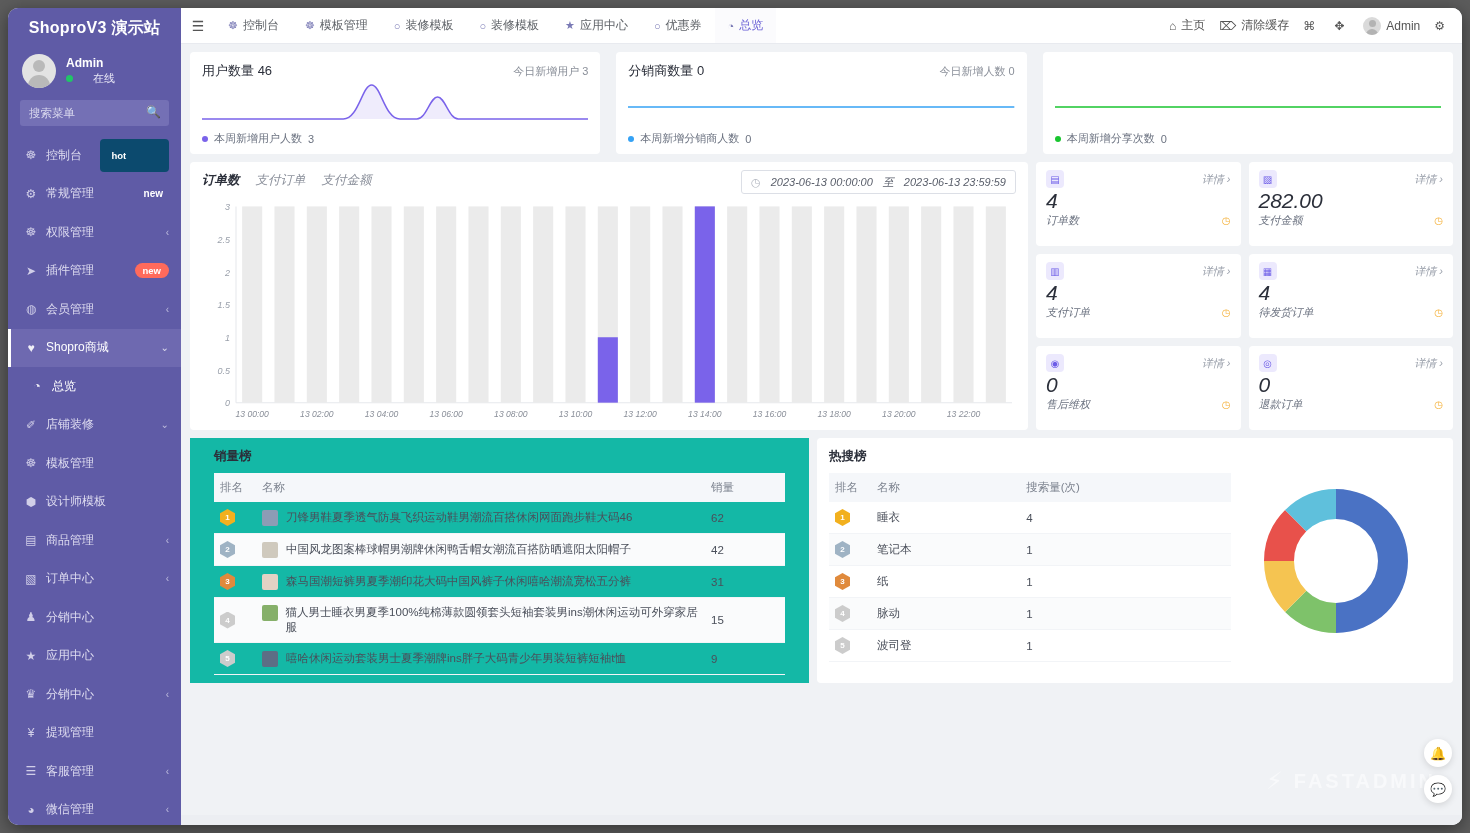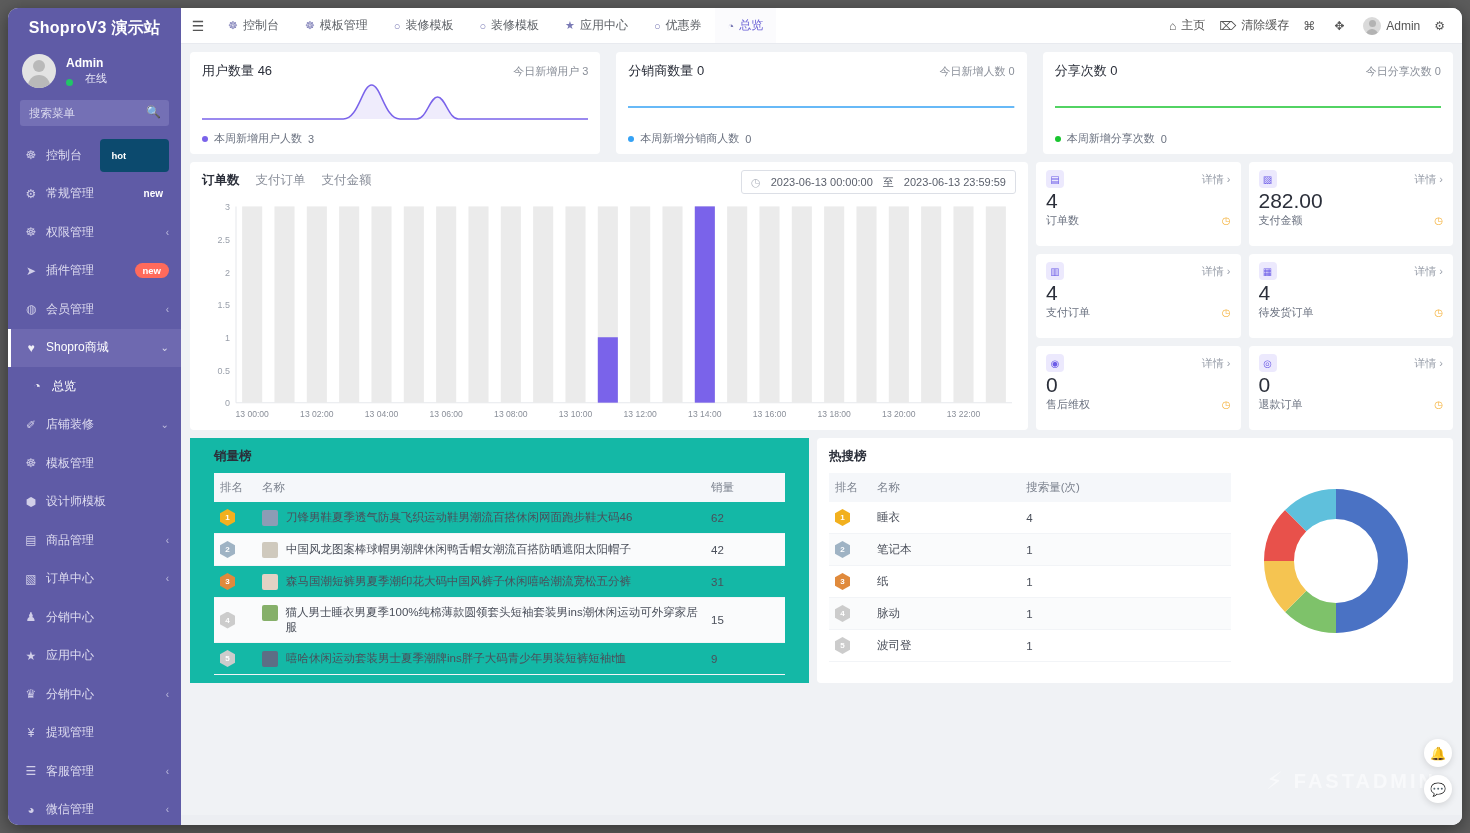--- a/index.html
+++ b/index.html
@@ -28,21 +28,21 @@
     padding-top:4px;
   }
   .profile { display:flex; align-items:center; padding:10px 0 8px 14px; gap:10px; }
   .avatar-big {
     width:34px;height:34px;border-radius:50%;background:#e3e3e3;
     position:relative; overflow:hidden; flex:0 0 34px;
   }
   .avatar-big::before{content:"";position:absolute;width:12px;height:12px;border-radius:50%;background:#b9b9b9;left:11px;top:6px;}
   .avatar-big::after{content:"";position:absolute;width:22px;height:13px;border-radius:11px 11px 0 0;background:#b9b9b9;left:6px;top:21px;}
   .profile-txt .pname{color:#fff;font-size:12px;font-weight:700;line-height:15px;}
-  .profile-txt .pstat{color:#e7e6f5;font-size:11px;line-height:15px;display:flex;align-items:flex-end;gap:12px;}
+  .profile-txt .pstat{color:#e7e6f5;font-size:11px;line-height:15px;display:flex;align-items:center;gap:20px;}
   .dot-on{width:7px;height:7px;border-radius:50%;background:#21c567;display:inline-block;}
   .search-wrap{margin:4px 12px 10px 12px;position:relative;}
   .search-wrap input{
     width:100%;height:26px;border:none;border-radius:3px;background:#7470b5;
     color:#fff;font-size:11.5px;padding:0 26px 0 9px;outline:none;
     font-family:Liberation Mono, monospace;
   }
   .search-wrap input::placeholder{color:#d9d8ee;}
   .search-wrap .sicon{position:absolute;right:8px;top:5px;color:#fff;font-size:12px;}
   .menu{list-style:none;}
@@ -92,21 +92,21 @@
   .kpi-head{display:flex;justify-content:space-between;align-items:baseline;}
   .kpi-title{font-size:13px;color:#2b2f3a;font-weight:400;}
   .kpi-title b{font-weight:400;}
   .kpi-sub{font-size:11px;color:#8a8f99;}
   .spark{flex:1;position:relative;margin-top:2px;}
   .spark svg{position:absolute;left:0;bottom:6px;width:100%;height:46px;}
   .kpi-foot{font-size:11px;color:#6b7280;display:flex;align-items:center;gap:6px;}
   .lgdot{width:6px;height:6px;border-radius:50%;display:inline-block;}
 
   
-  .row2{display:flex;gap:8px;margin-top:8px;height:268px;}
+  .row2{display:flex;gap:8px;margin-top:8px;height:268px;font-style:italic;}
   .chartcard{width:838px;flex:0 0 838px;padding:10px 12px 6px 12px;position:relative;}
   .ctabs{display:flex;gap:16px;align-items:center;}
   .ctab{font-size:12.5px;color:#8c919c;cursor:pointer;}
   .ctab.active{color:#2b2f3a;font-weight:700;}
   .daterange{
     position:absolute;right:12px;top:8px;height:24px;border:1px solid #dcdfe6;border-radius:3px;
     display:flex;align-items:center;gap:10px;padding:0 9px;font-size:11px;color:#5a5f6b;background:#fff;
   }
   .daterange .clk{color:#b3b7c0;font-size:11px;}
   .plot{position:absolute;left:12px;right:12px;top:38px;bottom:6px;}
@@ -358,24 +358,20 @@
                 <path d="M0,28 L410,28" fill="none" stroke="#35a2f5" stroke-width="1.6"></path>
               </svg>
             </div>
             <div class="kpi-foot">
               <span class="lgdot" style="background:#35a2f5"></span>
               <span>本周新增分销商人数</span>
               <span>0</span>
             </div>
           </div>
           <div class="card kpi">
-            <div class="kpi-head">
-              <div class="kpi-title"><b>分享次数</b> <span>0</span></div>
-              <div class="kpi-sub">今日分享次数 0</div>
-            </div>
             <div class="spark">
               <svg viewBox="0 0 410 46" preserveAspectRatio="none">
                 <path d="M0,28 L410,28" fill="none" stroke="#19c52f" stroke-width="1.6"></path>
               </svg>
             </div>
             <div class="kpi-foot">
               <span class="lgdot" style="background:#19c52f"></span>
               <span>本周新增分享次数</span>
               <span>0</span>
             </div>

